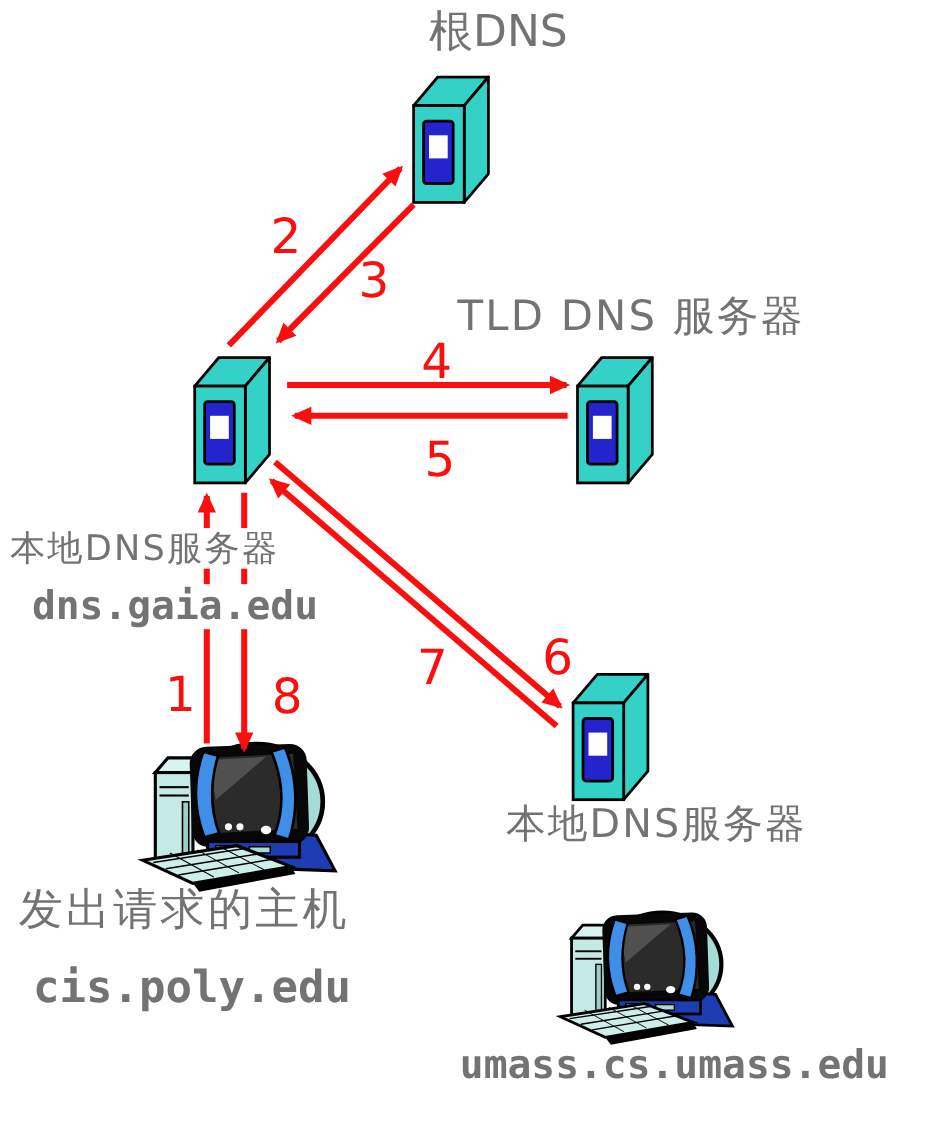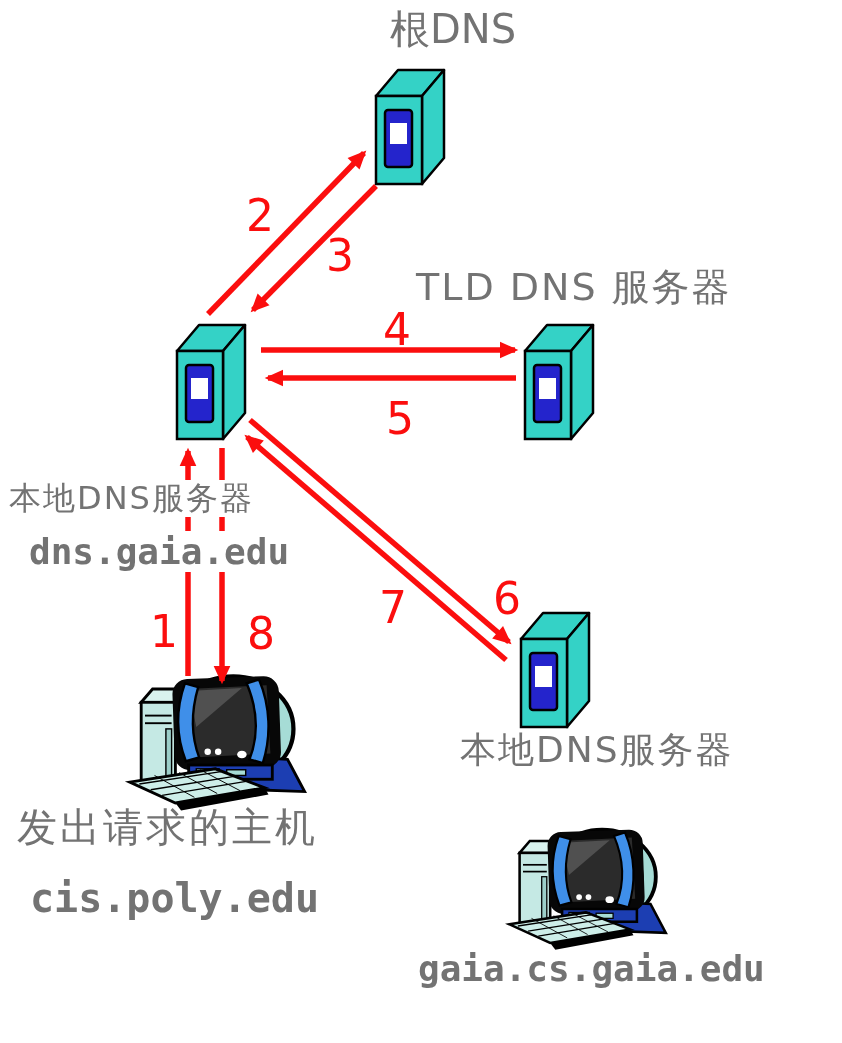--- a/index.html
+++ b/index.html
@@ -100,21 +100,21 @@
   <div class="label cjk" style="left:416px;top:266px;font-size:38px;letter-spacing:2px;">TLD DNS 服务器</div>
 
   <div class="label cjk bg-white" style="left:6px;top:480px;font-size:32px;letter-spacing:2px;">本地DNS服务器</div>
   <div class="label mono bg-white" style="left:26px;top:531px;font-size:36px;">dns.gaia.edu</div>
 
   <div class="label cjk" style="left:460px;top:729px;font-size:36px;letter-spacing:2px;">本地DNS服务器</div>
 
   <div class="label cjk" style="left:17px;top:804px;font-size:40px;letter-spacing:3px;">发出请求的主机</div>
   <div class="label mono" style="left:30px;top:851px;font-size:40px;margin-top:24px;">cis.poly.edu</div>
 
-  <div class="label mono" style="left:418px;top:948px;font-size:36px;">gaia.cs.gaia.edu</div>
+  <div class="label mono" style="left:418px;top:948px;font-size:36px;">umass.cs.umass.edu</div>
 
   <div class="num" style="left:150px;top:610px;">1</div>
   <div class="num" style="left:246px;top:194px;">2</div>
   <div class="num" style="left:326px;top:234px;">3</div>
   <div class="num" style="left:383px;top:308px;">4</div>
   <div class="num" style="left:386px;top:397px;">5</div>
   <div class="num" style="left:493px;top:577px;">6</div>
   <div class="num" style="left:379px;top:586px;">7</div>
   <div class="num" style="left:247px;top:612px;">8</div>
 

